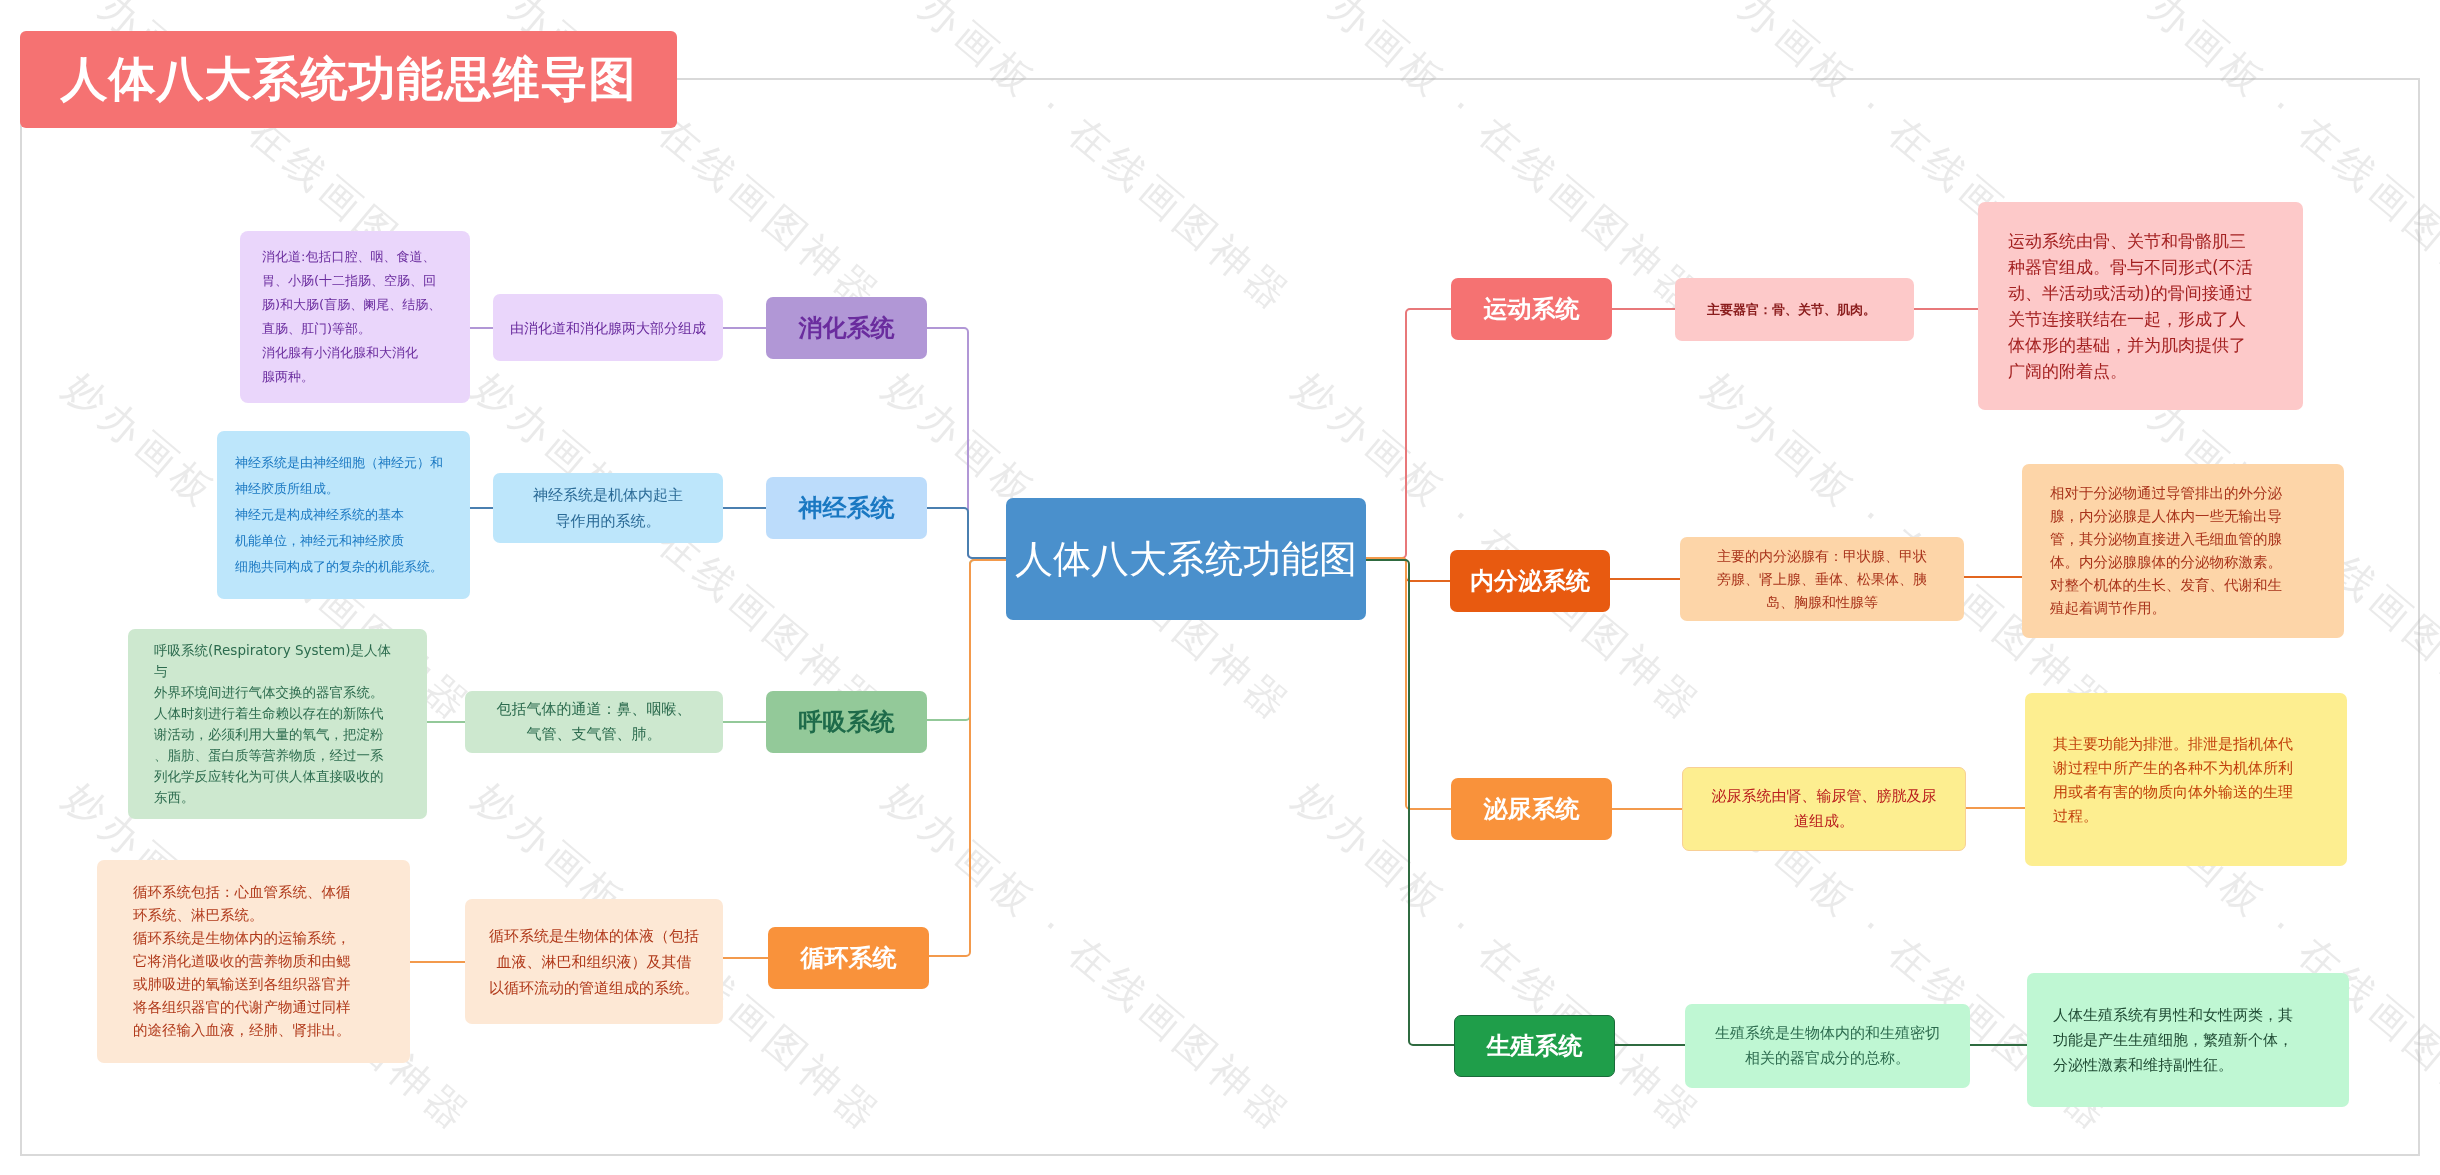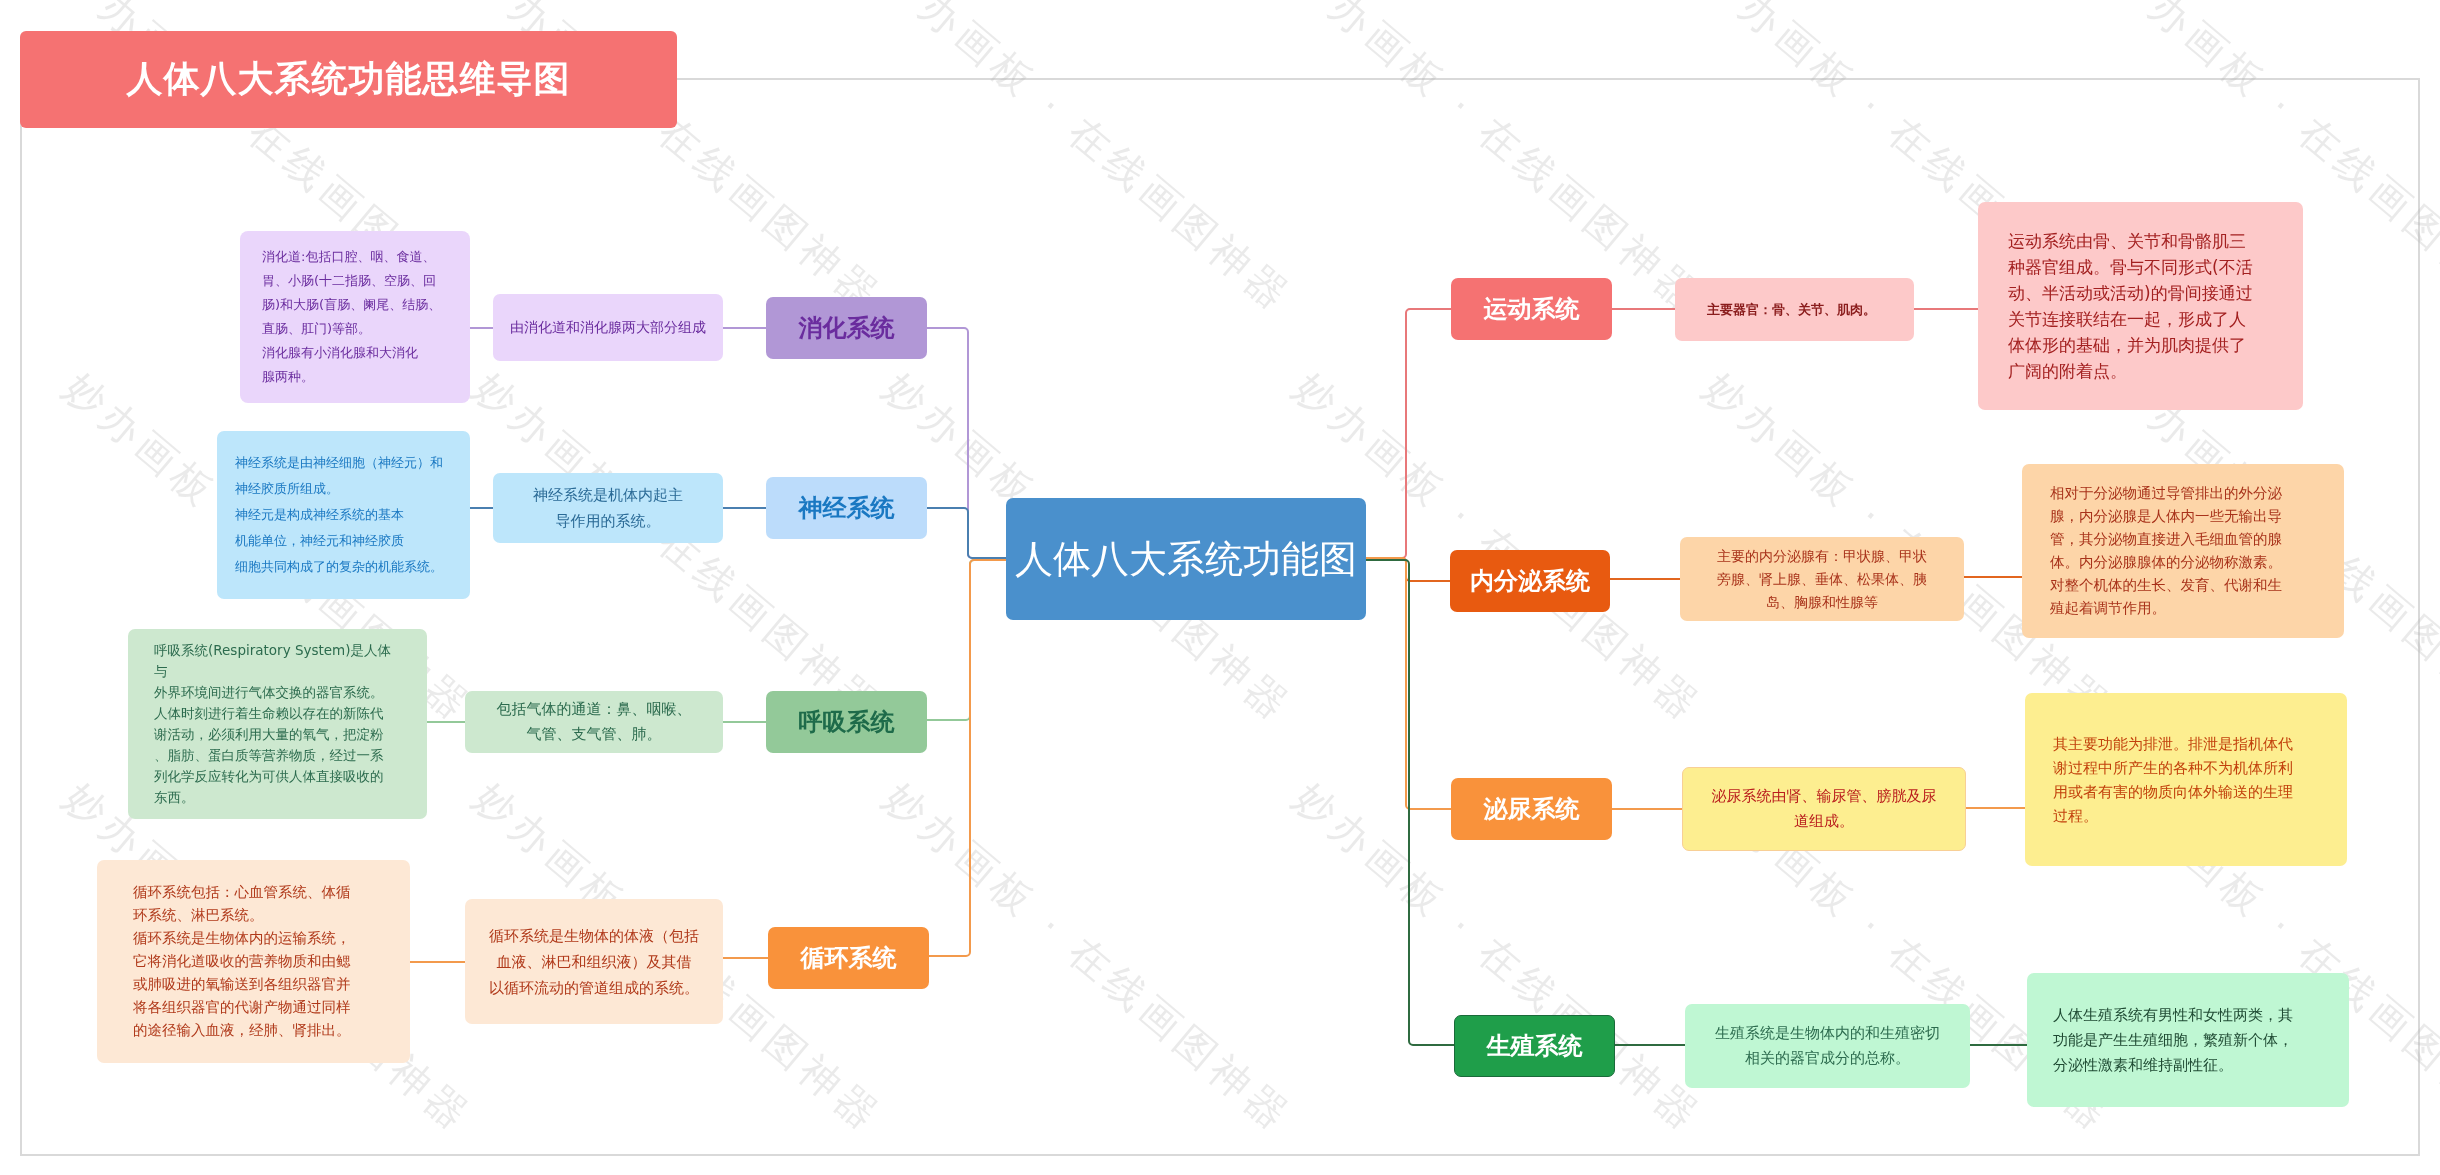--- a/index.html
+++ b/index.html
@@ -9,21 +9,21 @@
     font-family:"DejaVu Sans","Liberation Sans",sans-serif;
   }
   .frame {
     position:absolute; left:20px; top:78px; width:2400px; height:1078px;
     border:2px solid #d9d9d9; box-sizing:border-box;
   }
   .title-banner {
     position:absolute; left:20px; top:31px; width:657px; height:97px;
     background:#f57272; border-radius:6px;
     display:flex; align-items:center; justify-content:center;
-    color:#fff; font-weight:bold; font-size:36px; letter-spacing:1px;
+    color:#fff; font-weight:bold; font-size:47px; letter-spacing:1px;
   }
   svg.lines { position:absolute; left:0; top:0; width:2440px; height:1175px; pointer-events:none; }
   .node {
     position:absolute; box-sizing:border-box; border-radius:7px;
     display:flex; align-items:center; justify-content:center; text-align:center;
   }
   .center-node {
     left:1006px; top:498px; width:360px; height:122px;
     background:#4a90cc; color:#fff; font-size:38px;
   }
@@ -99,21 +99,21 @@
     <path d="M1914 309 H1978" stroke="#e8787a"></path>
     <path d="M1964 577 H2022" stroke="#e2661f"></path>
     <path d="M1966 808 H2025" stroke="#f39a4c"></path>
     <path d="M1970 1045 H2027" stroke="#2f6b40"></path>
   </g>
 </svg>
 
 <div class="node center-node">人体八大系统功能图</div>
 
 <div class="node branch" style="left:766px;top:297px;width:161px;background:#b197d6;color:#6a2c9e;">消化系统</div>
-<div class="node sub" style="left:493px;top:294px;width:230px;height:67px;background:#ead6fb;color:#6a2c9e;font-size:14px;font-family:Liberation Mono, monospace;">由消化道和消化腺两大部分组成</div>
+<div class="node sub" style="left:493px;top:294px;width:230px;height:67px;background:#ead6fb;color:#6a2c9e;font-size:14px;">由消化道和消化腺两大部分组成</div>
 <div class="node detail" style="left:240px;top:231px;width:230px;height:172px;background:#ead6fb;color:#6a2c9e;font-size:13px;line-height:24px;border-radius:8px;">消化道:包括口腔、咽、食道、
 胃、小肠(十二指肠、空肠、回
 肠)和大肠(盲肠、阑尾、结肠、
 直肠、肛门)等部。
 消化腺有小消化腺和大消化
 腺两种。</div>
 
 <div class="node branch" style="left:766px;top:477px;width:161px;background:#bcdcfb;color:#1a78c2;">神经系统</div>
 <div class="node sub" style="left:493px;top:473px;width:230px;height:70px;background:#bde6fb;color:#2a6a96;white-space:pre-line;">神经系统是机体内起主
 导作用的系统。</div>

